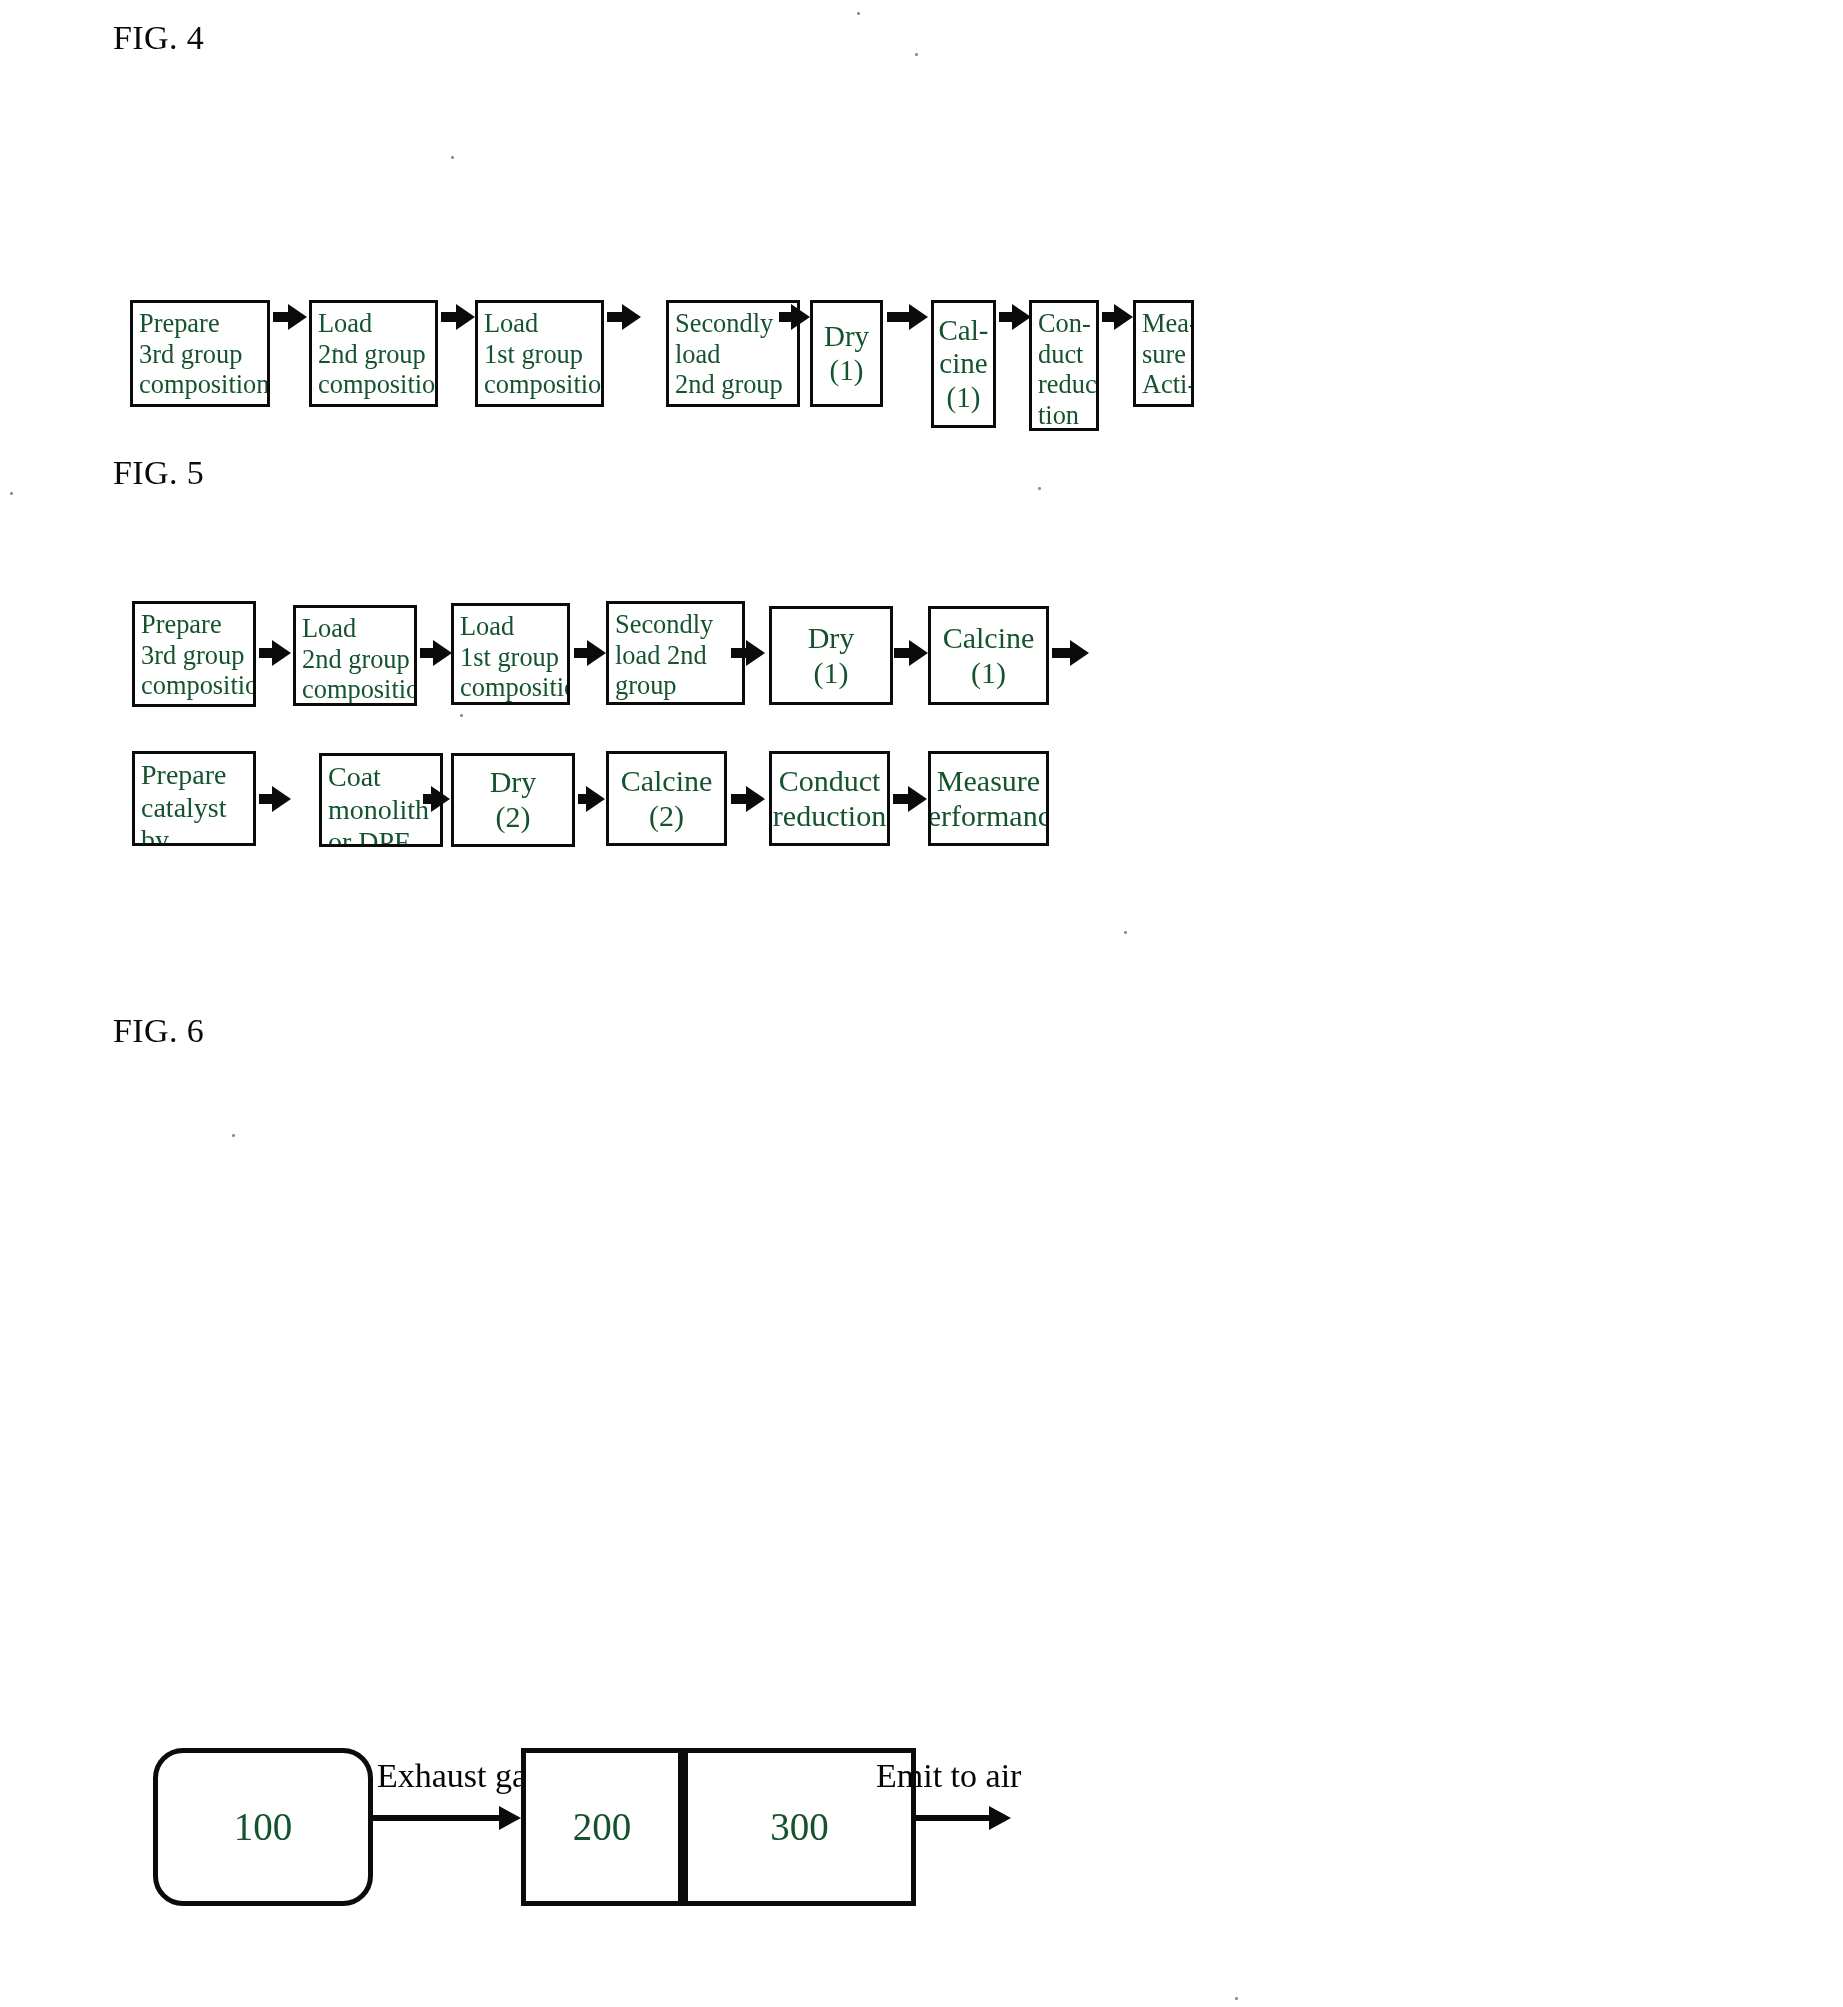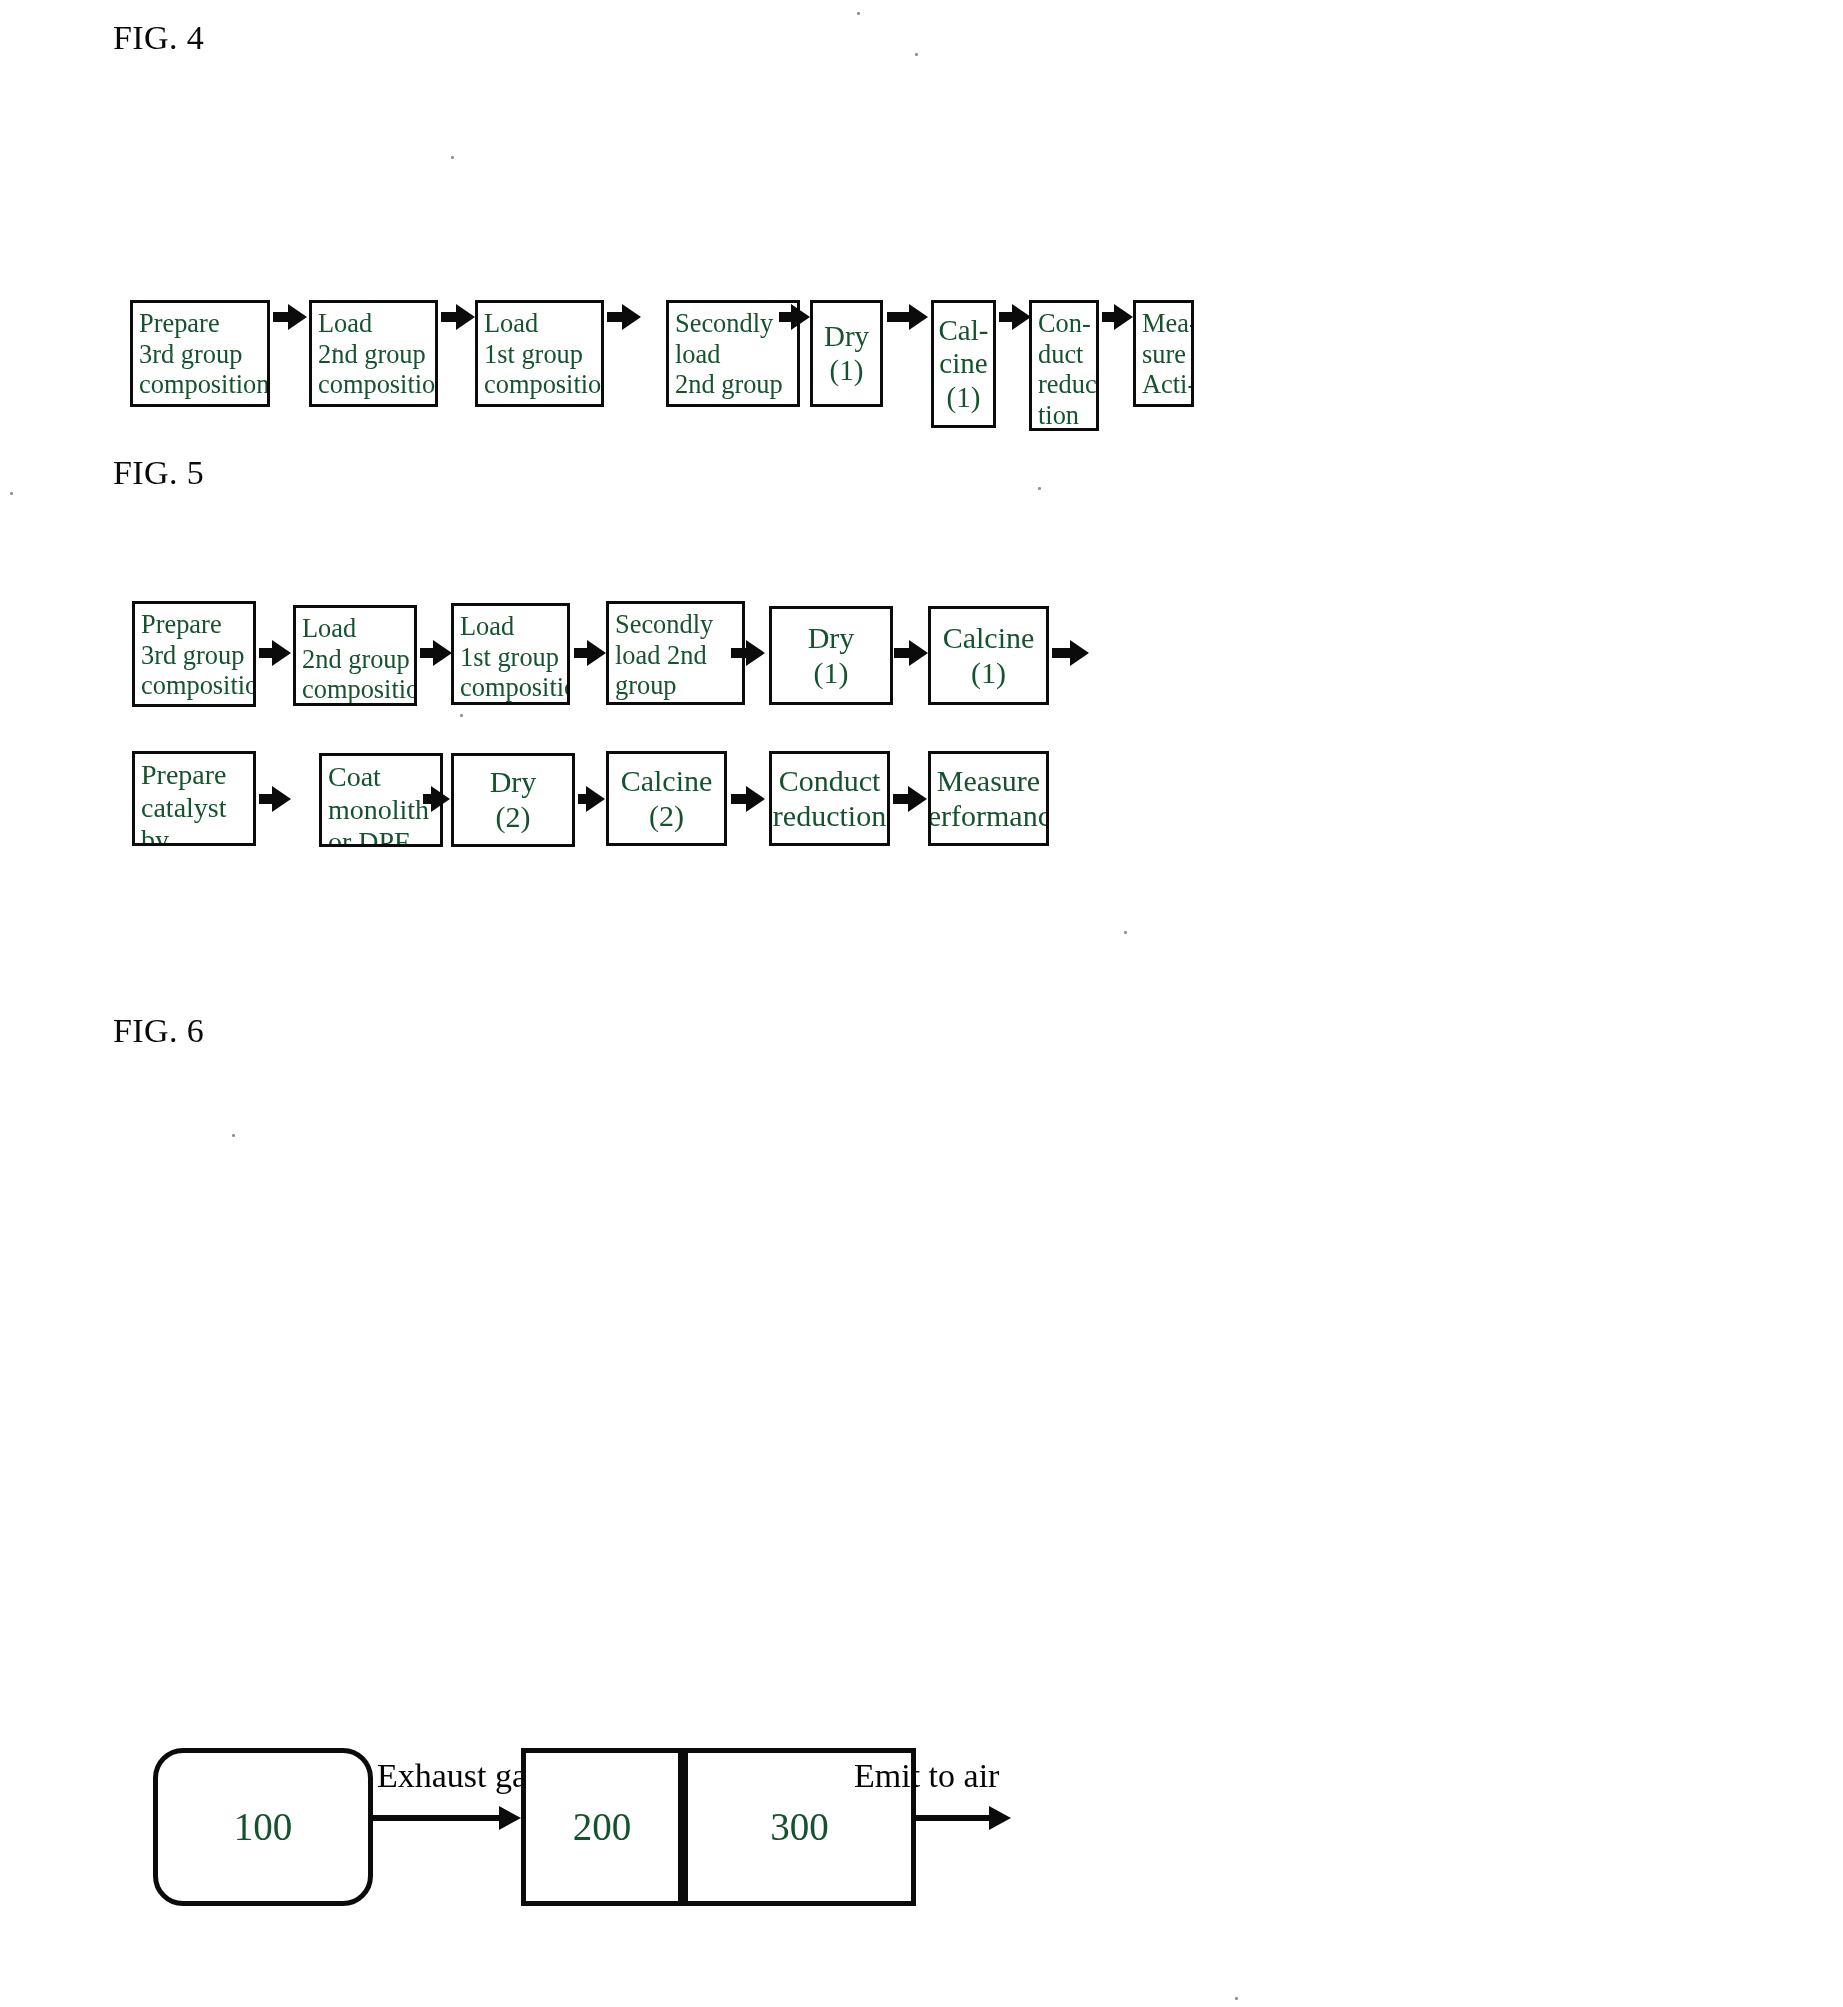--- a/index.html
+++ b/index.html
@@ -373,21 +373,21 @@
     </div>
 
     <div class="fbox center" style="left:521px; top:1748px; width:162px; height:158px;">
       <span class="txt">200</span>
     </div>
 
     <div class="fbox center" style="left:683px; top:1748px; width:233px; height:158px;">
       <span class="txt">300</span>
     </div>
 
-    <div class="f6-edge-label" style="left:854px; top:1757px;text-align:right;">Emit to air</div>
+    <div class="f6-edge-label" style="left:876px; top:1757px;text-align:right;">Emit to air</div>
 
     <div class="arrow thin" style="left:915px; top:1818px; width:96px;">
       <span class="shaft"></span>
         <span class="head"></span>
     </div>
 
   </div>
 
   <div class="speck" style="left:857px; top:12px;"></div>
   <div class="speck" style="left:915px; top:53px;"></div>

